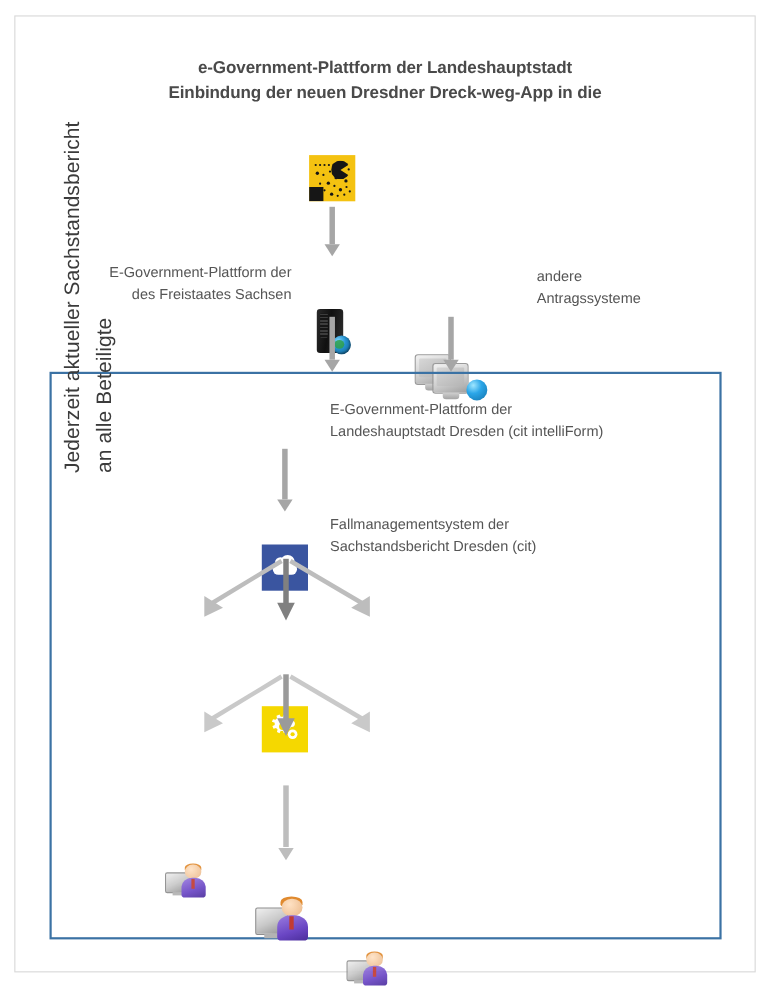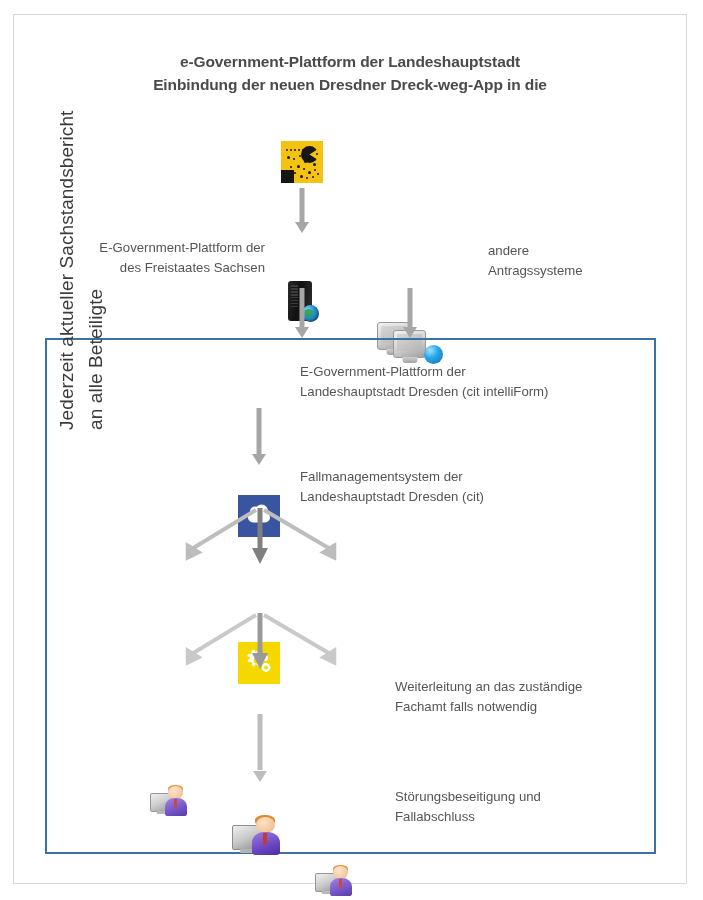--- a/index.html
+++ b/index.html
@@ -424,21 +424,21 @@
       <g fill="#ffffff">
         <path d="M11.6 2.2l1.1 2.3a7.2 7.2 0 0 1 2.1.0l1.1-2.3 2.6 1.1-.6 2.5c.6.4 1.1.9 1.5 1.5l2.5-.6 1.1 2.6-2.3 1.1c.1.7.1 1.4 0 2.1l2.3 1.1-1.1 2.6-2.5-.6c-.4.6-.9 1.1-1.5 1.5l.6 2.5-2.6 1.1-1.1-2.3a7.2 7.2 0 0 1-2.1 0l-1.1 2.3-2.6-1.1.6-2.5a7.4 7.4 0 0 1-1.5-1.5l-2.5.6-1.1-2.6 2.3-1.1a7.2 7.2 0 0 1 0-2.1L4 9.4l1.1-2.6 2.5.6c.4-.6.9-1.1 1.5-1.5l-.6-2.5z" transform="translate(-1.5,-1.5) scale(0.92)"></path>
         <circle cx="11.8" cy="11.5" r="3.1" fill="#f5d800"></circle>
         <circle cx="21" cy="18.5" r="4.4"></circle>
         <circle cx="21" cy="18.5" r="1.9" fill="#f5d800"></circle>
         <circle cx="20.3" cy="9" r="2.8"></circle>
       </g>
     </svg>
   </div>
   <div class="label" style="left:300px; top:467px; width:330px;">Fallmanagementsystem der
-Landeshauptstadt Dresden (cit)</div>
+Sachstandsbericht Dresden (cit)</div>
 
   <svg class="diag-svg" style="left:160px; top:508px;" width="230" height="58">
     <g stroke="#bdbdbd" stroke-width="4" fill="none">
       <line x1="96" y1="2" x2="30" y2="42"></line>
       <line x1="104" y1="2" x2="172" y2="42"></line>
     </g>
     <polygon points="30,54 20,38 40,38" fill="#bdbdbd" transform="rotate(32 30 46)"></polygon>
     <polygon points="172,54 162,38 182,38" fill="#bdbdbd" transform="rotate(-32 172 46)"></polygon>
     <line x1="100" y1="0" x2="100" y2="42" stroke="#808080" stroke-width="5"></line>
     <polygon points="100,56 92,40 108,40" fill="#808080"></polygon>
@@ -473,24 +473,20 @@
     <g stroke="#c9c9c9" stroke-width="4" fill="none">
       <line x1="96" y1="2" x2="30" y2="42"></line>
       <line x1="104" y1="2" x2="172" y2="42"></line>
     </g>
     <polygon points="30,54 20,38 40,38" fill="#c9c9c9" transform="rotate(32 30 46)"></polygon>
     <polygon points="172,54 162,38 182,38" fill="#c9c9c9" transform="rotate(-32 172 46)"></polygon>
     <line x1="100" y1="0" x2="100" y2="42" stroke="#9a9a9a" stroke-width="5"></line>
     <polygon points="100,56 92,40 108,40" fill="#9a9a9a"></polygon>
   </svg>
 
-  <div class="label" style="left:395px; top:677px; width:260px;">Weiterleitung an das zuständige
-Fachamt falls notwendig</div>
 
   <div class="v-arrow light" style="left:245px; top:714px; width:30px; height:68px;">
     <div class="shaft" style="height:56px;"></div>
     <div class="head"></div>
   </div>
 
-  <div class="label" style="left:395px; top:787px; width:250px;">Störungsbeseitigung und
-Fallabschluss</div>
 
 </div>
 
 </body></html>

